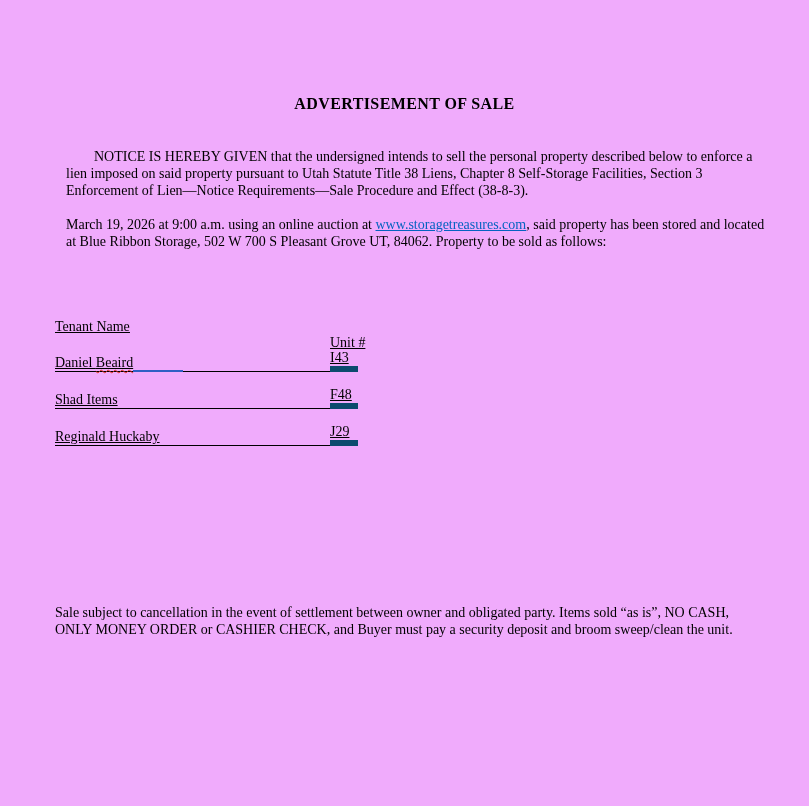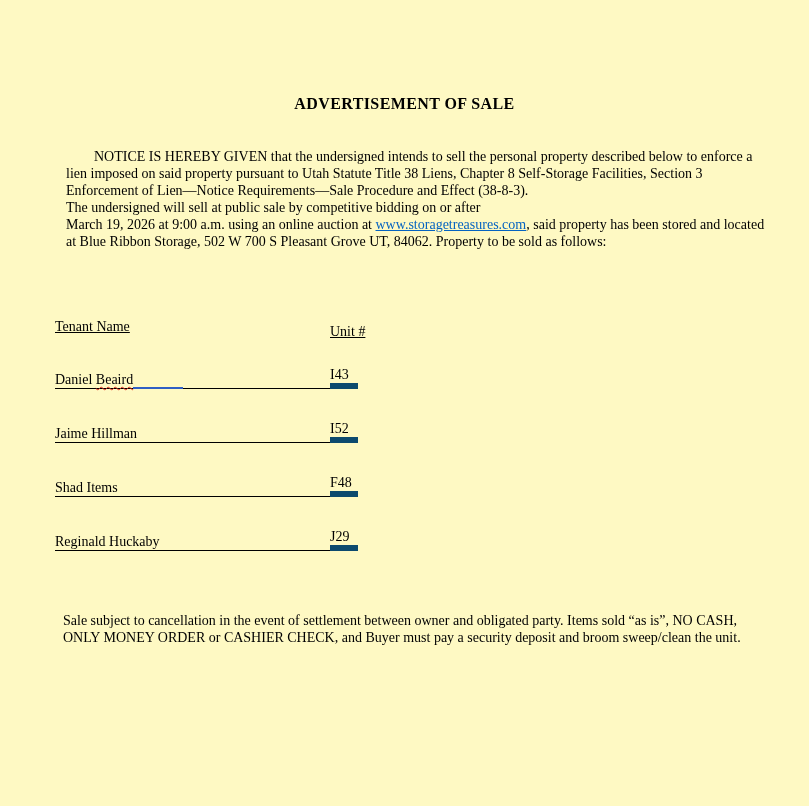--- a/index.html
+++ b/index.html
@@ -4,21 +4,21 @@
 <style>
   html, body {
     margin: 0;
     padding: 0;
     background: #ffffff;
   }
   .page {
     position: relative;
     width: 809px;
     height: 806px;
-    background: #fef9c3;
+    background: #f0abfc;
     font-family: "Liberation Serif", serif;
     font-size: 14px;
     line-height: 17px;
     color: #000000;
     overflow: hidden;
   }
 
   
   .doc-title {
     position: absolute;
@@ -48,40 +48,41 @@
     cursor: pointer;
     text-align: center;
   }
 
   
   .tenant-table {
     position: absolute;
     top: 318px;
     left: 55px;
     width: 303px;
+    text-decoration: underline;
   }
   .tt-header {
     position: relative;
     height: 17px;
   }
   .tt-header .hdr-name {
     text-decoration: underline;
   }
   .tt-header .hdr-unit {
     position: absolute;
     left: 275px;
-    top: 5px;
+    top: 16px;
     text-decoration: underline;
     white-space: nowrap;
   }
   .tt-row {
     display: flex;
     align-items: stretch;
     height: 20px;
-    margin-top: 34px;
+    margin-top: 17px;
   }
   .tt-row:first-of-type { margin-top: 11px; }
   .tt-row .cell-name {
     border-bottom: 1px solid #000000;
     display: flex;
     align-items: flex-end;
     white-space: pre;
   }
   .tt-row .filler {
     flex: 1;
@@ -105,52 +106,47 @@
     text-underline-offset: 2px;
   }
 
   
   .footer-block {
     position: absolute;
     top: 604px;
     left: 55px;
     width: 703px;
   }
-  .footer-block p { margin: 8px; }
+  .footer-block p { margin: 0; }
 </style>
 </head>
 <body>
 
 <div class="page">
 
   <div class="doc-title">ADVERTISEMENT OF SALE</div>
 
   <div class="body-block">
     <p class="p-notice"><span>NOTICE IS HEREBY GIVEN that the undersigned intends to sell the personal property described below to enforce a lien imposed on said property pursuant to Utah Statute Title 38 Liens, Chapter 8 Self-Storage Facilities, Section 3 Enforcement of Lien—Notice Requirements—Sale Procedure and Effect (38-8-3).</span></p>
-    <p><span>The undersigned will sell at public sale by competitive bidding on or after</span><br><span>March 19, 2026 at 9:00 a.m. using an online auction at </span><a class="link">www.storagetreasures.com</a><span>, said property has been stored and located at Blue Ribbon Storage, 502 W 700 S Pleasant Grove UT, 84062. Property to be sold as follows:</span></p>
+    <p><br><span>March 19, 2026 at 9:00 a.m. using an online auction at </span><a class="link">www.storagetreasures.com</a><span>, said property has been stored and located at Blue Ribbon Storage, 502 W 700 S Pleasant Grove UT, 84062. Property to be sold as follows:</span></p>
   </div>
 
   <div class="tenant-table">
     <div class="tt-header">
       <span class="hdr-name">Tenant Name</span>
       <span class="hdr-unit">Unit #</span>
     </div>
 
     <div class="tt-row">
       <span class="cell-name"><span>Daniel </span><span class="misspelled">Beaird</span></span>
       <span class="blue-blank"></span>
       <span class="filler"></span>
       <span class="cell-unit">I43</span>
     </div>
 
-    <div class="tt-row">
-      <span class="cell-name">Jaime Hillman</span>
-      <span class="filler"></span>
-      <span class="cell-unit">I52</span>
-    </div>
 
     <div class="tt-row">
       <span class="cell-name">Shad Items</span>
       <span class="filler"></span>
       <span class="cell-unit">F48</span>
     </div>
 
     <div class="tt-row">
       <span class="cell-name">Reginald Huckaby</span>
       <span class="filler"></span>

